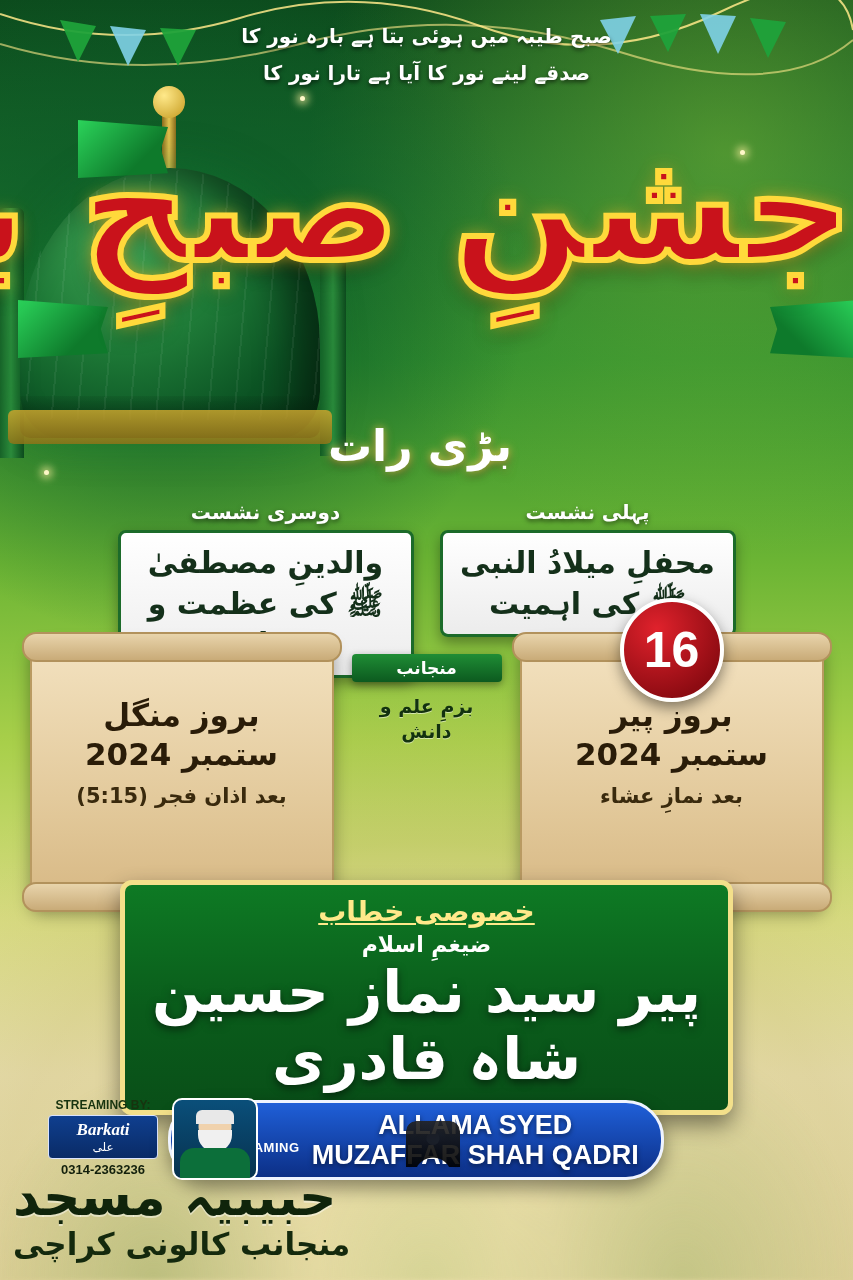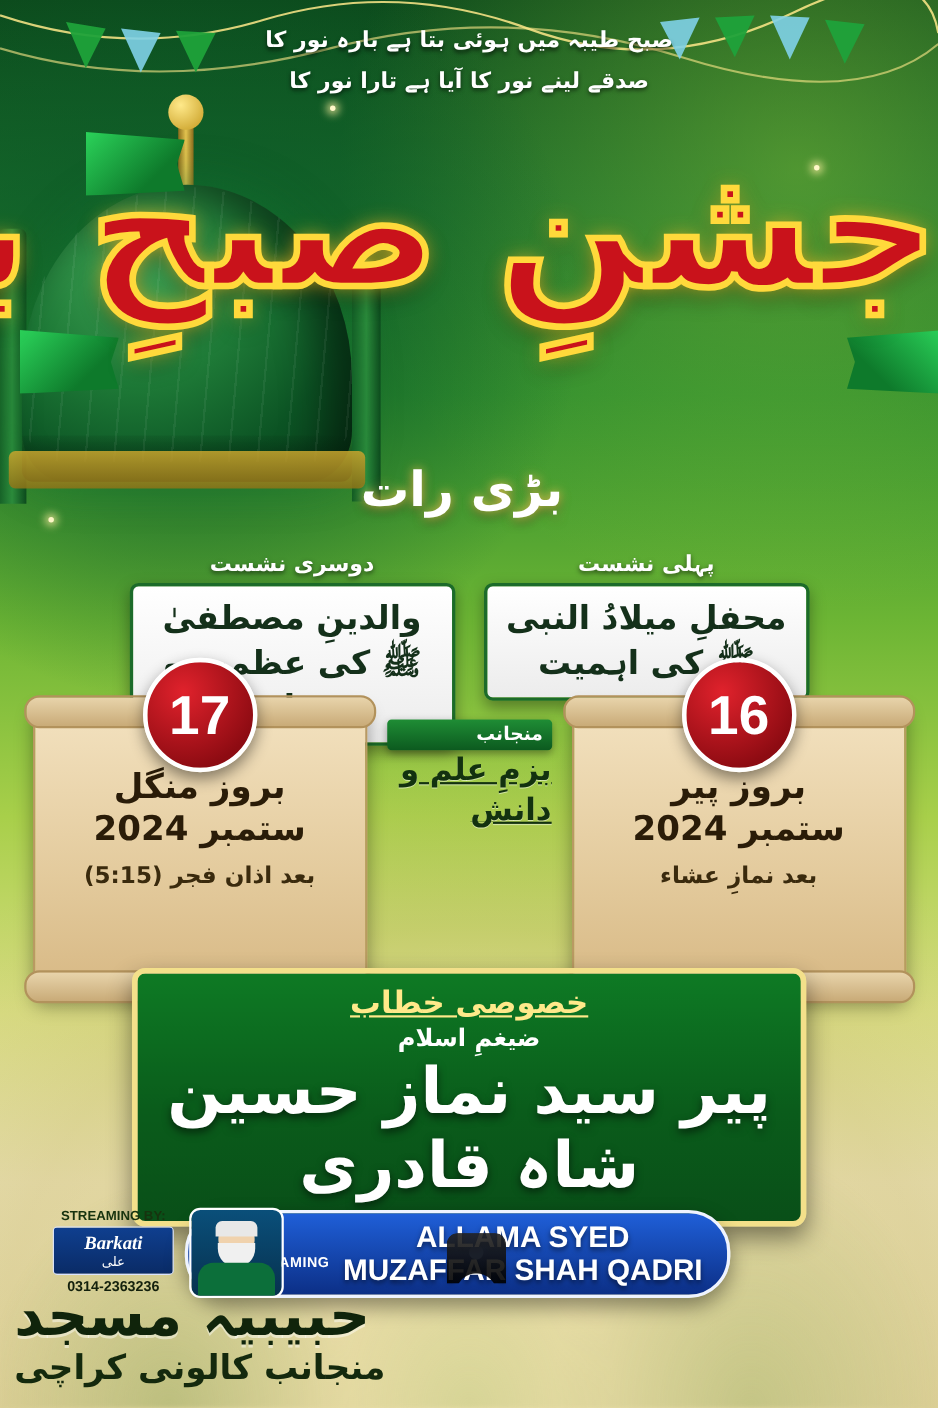--- a/index.html
+++ b/index.html
@@ -140,29 +140,29 @@
     display:flex;align-items:center;justify-content:center;
     box-shadow:0 6px 14px rgba(0,0,0,.45);
     z-index:3;
   }
   .scroll .dtxt{
     color:#2a1c08;font-weight:bold;text-align:center;
     font-size:31px;line-height:1.25;padding:22px 10px 0;
   }
   .scroll .dsub{color:#3a2a0d;font-size:21px;font-weight:bold;margin-top:10px;text-align:center;}
   .mid-tag{
-    width:150px;text-align:right;margin-top:16px;position:relative;
+    width:150px;text-align:center;margin-top:16px;position:relative;
   }
   .mid-tag .ribbon{
     background:linear-gradient(180deg,#1f8d35,#0c5a1f);
     color:#fff;font-size:17px;font-weight:bold;padding:4px 8px;border-radius:4px;
     box-shadow:0 3px 8px rgba(0,0,0,.4);
   }
-  .mid-tag .mtxt{color:#13320f;font-size:28px;font-weight:bold;line-height:1.3;
-    text-shadow:0 1px 0 rgba(255,255,255,.5);text-decoration:underline;}
+  .mid-tag .mtxt{margin-top:12px;color:#13320f;font-size:19px;font-weight:bold;line-height:1.3;
+    text-shadow:0 1px 0 rgba(255,255,255,.5);}
   .speaker{
     position:absolute;top:880px;left:120px;right:120px;
     background:linear-gradient(180deg,#0e7a24,#0a5c1b 55%,#094f18);
     border:5px solid #f3e08a;border-radius:12px;
     box-shadow:0 10px 22px rgba(0,0,0,.45);
     text-align:center;padding:10px 14px 18px;
   }
   .speaker .khitab{color:#ffe98a;font-size:28px;font-weight:bold;text-decoration:underline;}
   .speaker .zia{color:#ffffff;font-size:22px;font-weight:bold;margin-top:4px;}
   .speaker .name{
@@ -296,21 +296,20 @@
       <div class="dtxt urdu" style="padding-top:0;">ستمبر 2024</div>
       <div class="dsub urdu">بعد نمازِ عشاء</div>
     </div>
 
     <div class="mid-tag">
       <div class="ribbon urdu">منجانب</div>
       <div class="mtxt urdu">بزمِ علم و دانش</div>
     </div>
 
     <div class="scroll">
-      <div class="badge">17</div>
       <div class="dtxt urdu">بروز منگل</div>
       <div class="dtxt urdu" style="padding-top:0;">ستمبر 2024</div>
       <div class="dsub urdu">بعد اذان فجر (5:15)</div>
     </div>
   </div>
 
   <div class="speaker">
     <div class="khitab urdu">خصوصی خطاب</div>
     <div class="zia urdu">ضیغمِ اسلام</div>
     <div class="name urdu">پیر سید نماز حسین شاہ قادری</div>

